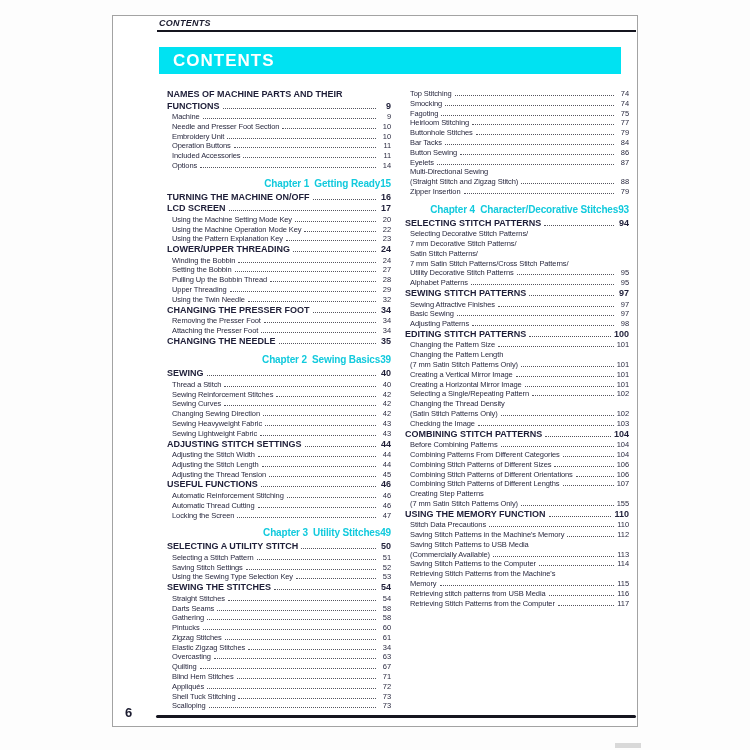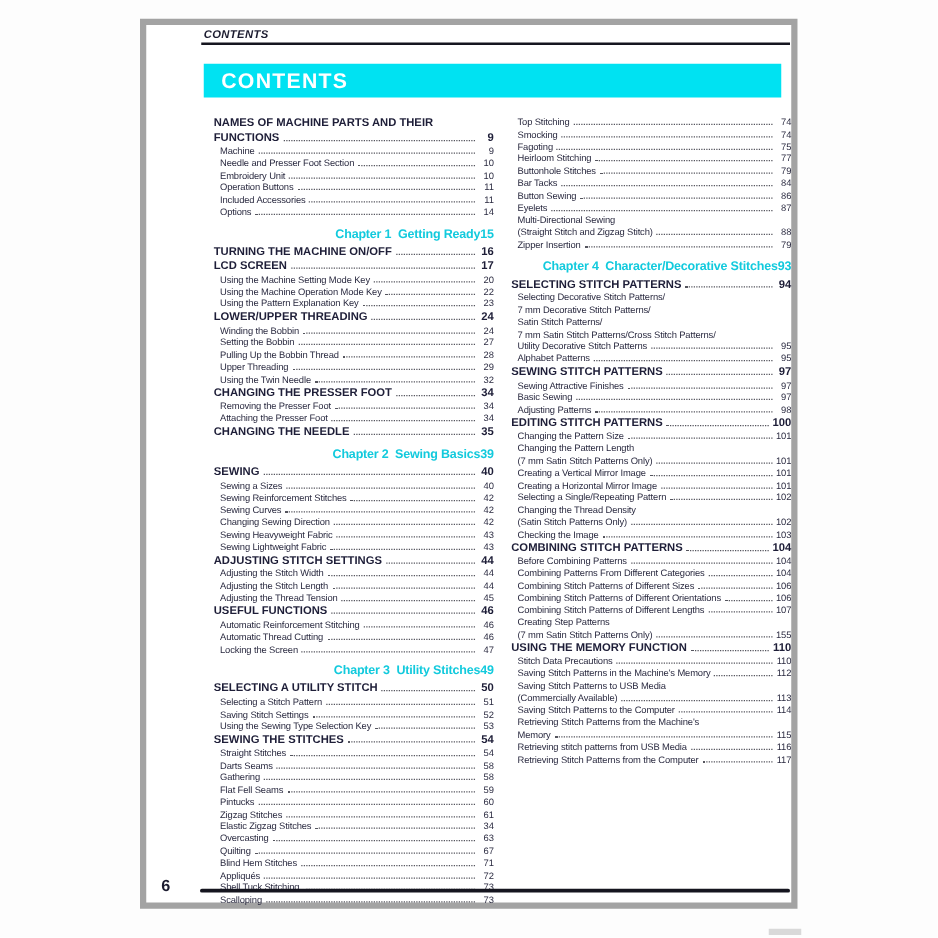--- a/index.html
+++ b/index.html
@@ -5,21 +5,21 @@
   html,body { margin:0; padding:0; }
   body {
     width:750px; height:750px; position:relative;
     background:#fdfdfd;
     font-family:"Liberation Sans", sans-serif;
     color:#22223a;
     overflow:hidden;
   }
   .page {
     position:absolute; left:112px; top:15px; width:526px; height:712px;
-    background:#ffffff; border:5px solid #a3a3a3; box-sizing:border-box;
+    background:#ffffff; border:1px solid #a3a3a3; box-sizing:border-box;
   }
   .running-head {
     position:absolute; left:46px; top:2px;
     font-style:italic; font-weight:bold; font-size:9px; letter-spacing:0.3px;
     color:#1c1c30;
   }
   .head-rule { position:absolute; left:44px; right:1px; top:14px; height:2px; background:#15151f; }
   .banner { position:absolute; left:46px; top:31px; width:462px; height:27px; background:var(--cyan,#00e2f2); }
   .banner-text {
     display:block; padding-left:14px; line-height:27px;
@@ -225,21 +225,21 @@
       </div>
       <div class="entry l1">
         <div class="row">
           <span class="txt">SEWING</span>
           <span class="leader"></span>
           <span class="num">40</span>
         </div>
       </div>
       <div class="entry l2">
         <div class="row">
-          <span class="txt">Sewing a Sizes</span>
+          <span class="txt">Thread a Stitch</span>
           <span class="leader"></span>
           <span class="num">40</span>
         </div>
       </div>
       <div class="entry l2">
         <div class="row">
           <span class="txt">Sewing Reinforcement Stitches</span>
           <span class="leader"></span>
           <span class="num">42</span>
         </div>
@@ -379,27 +379,20 @@
           <span class="txt">Darts Seams</span>
           <span class="leader"></span>
           <span class="num">58</span>
         </div>
       </div>
       <div class="entry l2">
         <div class="row">
           <span class="txt">Gathering</span>
           <span class="leader"></span>
           <span class="num">58</span>
-        </div>
-      </div>
-      <div class="entry l2">
-        <div class="row">
-          <span class="txt">Flat Fell Seams</span>
-          <span class="leader"></span>
-          <span class="num">59</span>
         </div>
       </div>
       <div class="entry l2">
         <div class="row">
           <span class="txt">Pintucks</span>
           <span class="leader"></span>
           <span class="num">60</span>
         </div>
       </div>
       <div class="entry l2">

